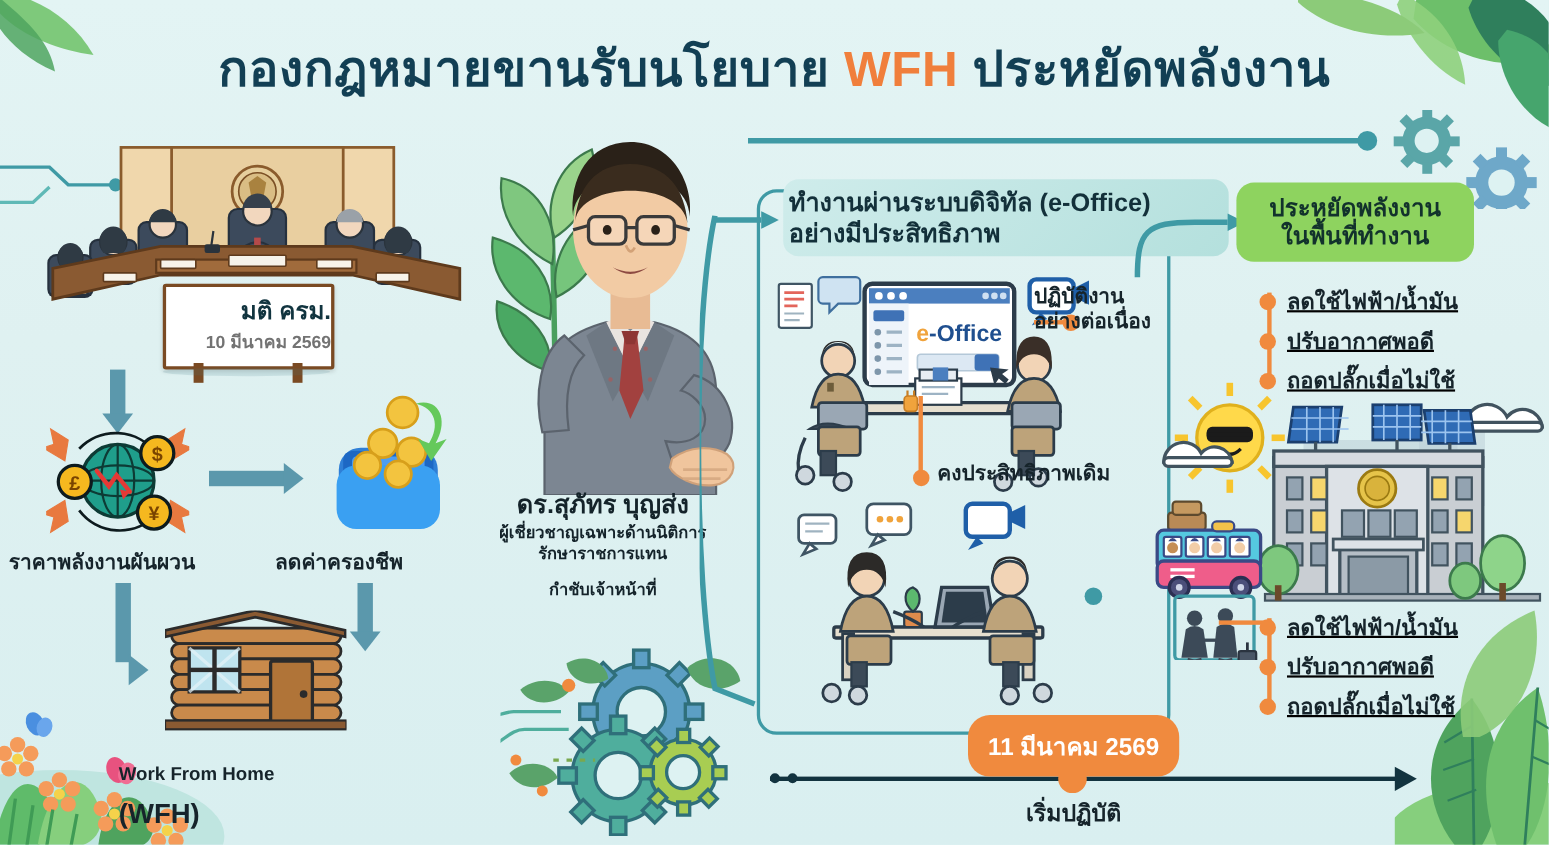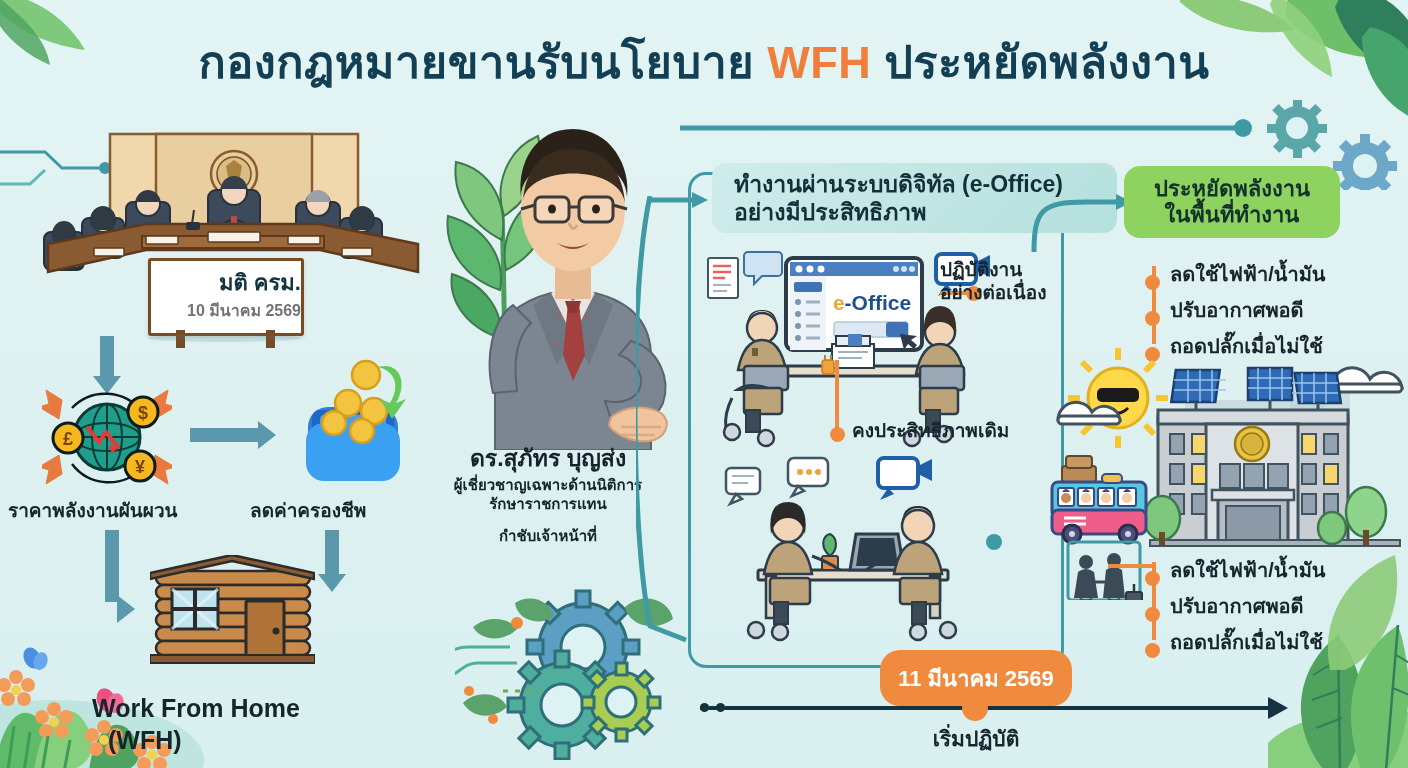--- a/index.html
+++ b/index.html
@@ -45,32 +45,32 @@
   #person-caption{left:398px;top:440px;width:300px;text-align:center;}
   #person-caption .nm{font-size:23px;font-weight:700;color:#14232a;}
   #person-caption .rl{font-size:15px;font-weight:700;color:#14232a;line-height:1.25;}
   #person-caption .em{font-size:15px;font-weight:700;color:#14232a;margin-top:10px;}
 
   
   #center-panel{left:688px;top:172px;width:370px;height:490px;
      border:3px solid #3f9aa5;border-radius:18px;background:transparent;}
   #eoffice-head{left:712px;top:163px;width:405px;height:70px;border-radius:14px;
      background:linear-gradient(135deg,#cfeceb 0%,#b4e0dd 100%);
-     display:flex;flex-direction:column;justify-content:center;padding-left:22px;
+     display:flex;flex-direction:column;justify-content:center;padding-left:5px;
      box-sizing:border-box;}
   #eoffice-head .l{font-size:23px;font-weight:700;color:#13303a;line-height:1.22;}
 
   
   #save-head{left:1124px;top:166px;width:216px;height:72px;border-radius:16px;
      background:#8ed35f;display:flex;flex-direction:column;align-items:center;
      justify-content:center;}
   #save-head .l{font-size:22px;font-weight:700;color:#12322c;line-height:1.2;}
 
   .bul-list{position:absolute;}
-  .bul{display:flex;align-items:flex-end;margin-bottom:4px;}
+  .bul{display:flex;align-items:center;margin-bottom:4px;text-decoration:underline;}
   .bul .dot{width:15px;height:15px;border-radius:50%;background:#f08a3e;flex:none;margin-right:10px;}
   .bul .txt{font-size:20px;font-weight:700;color:#16242b;white-space:nowrap;}
   .bul-spine{position:absolute;width:4px;background:#f08a3e;}
 
   
   .anno{position:absolute;font-size:19px;font-weight:700;color:#16242b;line-height:1.22;}
   .anno-dot{position:absolute;width:15px;height:15px;border-radius:50%;background:#f08a3e;}
   .anno-line{position:absolute;background:#f08a3e;}
 
   
@@ -409,21 +409,21 @@
     </g>
     <path d="M0,18 L82,0 L164,18 L164,24 L82,6 L0,24 Z" fill="#8a5a32" stroke="#2b2b2b" stroke-width="2.5"></path>
     <rect x="22" y="34" width="46" height="40" fill="#bfe4ef" stroke="#2b2b2b" stroke-width="3"></rect>
     <path d="M22,34 L68,74 M68,34 L22,74" stroke="#e6f4f9" stroke-width="3" opacity=".7"></path>
     <rect x="43" y="34" width="4" height="40" fill="#2b2b2b"></rect>
     <rect x="22" y="52" width="46" height="4" fill="#2b2b2b"></rect>
     <rect x="96" y="46" width="38" height="56" fill="#b07438" stroke="#2b2b2b" stroke-width="3" rx="2"></rect>
     <circle cx="126" cy="76" r="3.5" fill="#2b2b2b"></circle>
     <rect x="0" y="100" width="165" height="8" fill="#8a5a32" stroke="#2b2b2b" stroke-width="2"></rect>
   </svg>
-  <div class="caption abs" style="left:92px;top:694px;width:250px;font-size:25px;">Work From Home</div>
+  <div class="caption abs" style="left:108px;top:694px;width:250px;font-size:17px;">Work From Home</div>
   <div class="caption abs" style="left:108px;top:726px;width:250px;font-size:25px;">(WFH)</div>
 
   <svg class="abs" style="left:400px;top:120px;width:230px;height:330px;">
     <path d="M108,330 C104,230 104,150 102,90" stroke="#4a9f5e" stroke-width="5" fill="none"></path>
     <path d="M102,120 C70,104 52,74 56,42 C92,50 108,84 102,120 Z" fill="#7fc77f" stroke="#3c7a4c" stroke-width="2"></path>
     <path d="M104,96 C132,78 146,46 138,16 C106,30 94,66 104,96 Z" fill="#9ad48c" stroke="#3c7a4c" stroke-width="2"></path>
     <path d="M100,170 C64,158 44,128 48,96 C84,106 106,136 100,170 Z" fill="#5cb86e" stroke="#3c7a4c" stroke-width="2"></path>
     <path d="M106,150 C138,134 154,102 148,72 C114,86 100,120 106,150 Z" fill="#76c57c" stroke="#3c7a4c" stroke-width="2"></path>
     <path d="M100,218 C68,208 48,182 52,154 C84,164 104,190 100,218 Z" fill="#4aa863" stroke="#3c7a4c" stroke-width="2"></path>
   </svg>

